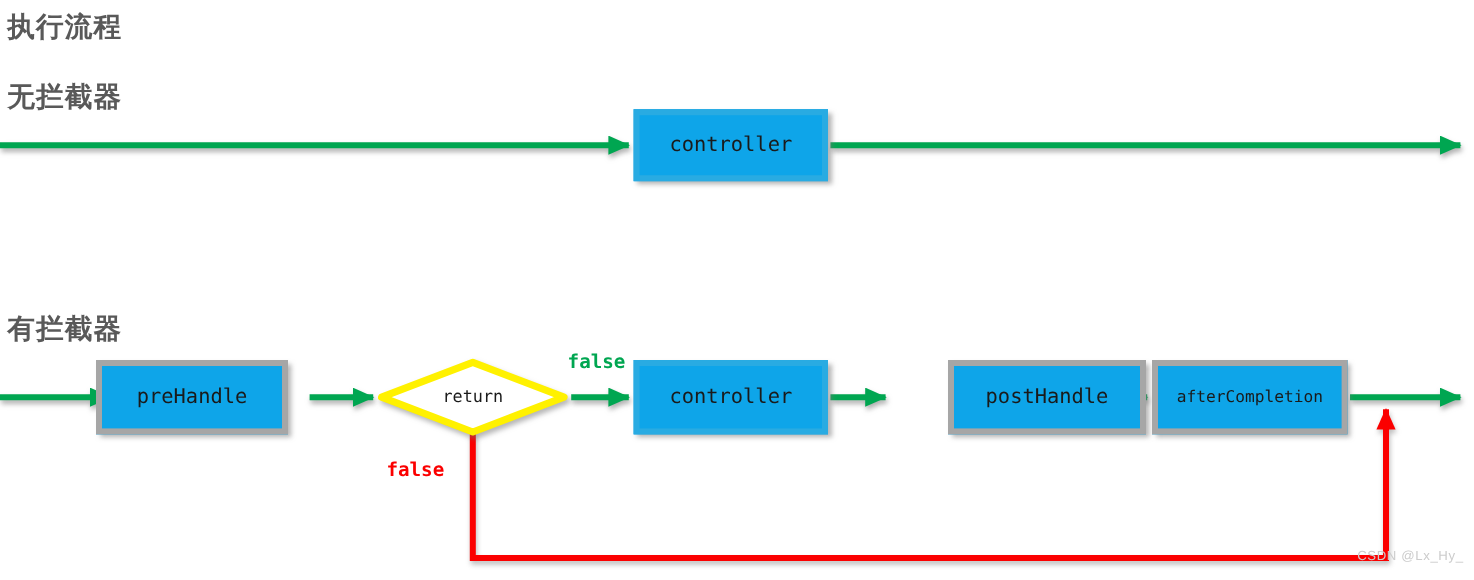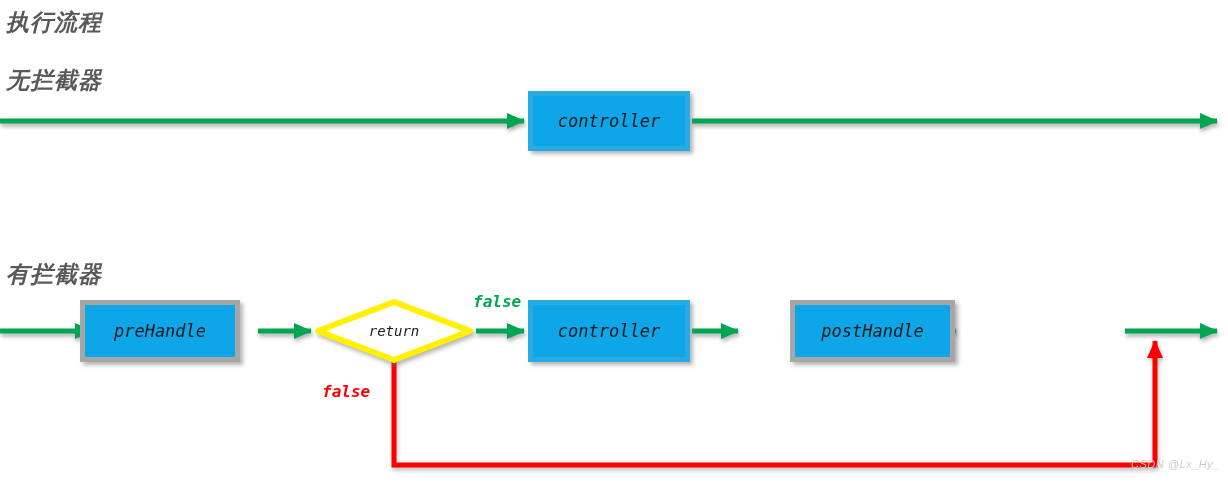--- a/index.html
+++ b/index.html
@@ -3,21 +3,20 @@
 <meta charset="utf-8">
 <style>
   html, body { margin: 0; padding: 0; background: #ffffff; }
   .canvas {
     position: relative;
     width: 1228px;
     height: 483px;
     overflow: hidden;
     background: #ffffff;
     font-family: "Liberation Sans", sans-serif;
-    font-style: italic;
   }
   .heading {
     position: absolute;
     left: 6px;
     font-size: 23px;
     font-weight: bold;
     color: var(--heading-gray, #595959);
     letter-spacing: 1px;
     white-space: nowrap;
   }
@@ -134,18 +133,19 @@
 
     <polygon class="diamond" points="394,302 470,331 394,360 318,331"></polygon>
   </svg>
 
   <div class="node blue" id="node-controller-1">controller</div>
 
   <div class="node gray" id="node-prehandle">preHandle</div>
   <div class="decision-label">return</div>
   <div class="node blue" id="node-controller-2">controller</div>
   <div class="node gray" id="node-posthandle">postHandle</div>
+  <div class="node gray" id="node-aftercompletion">afterCompletion</div>
 
   <div class="branch-label" id="label-true">false</div>
   <div class="branch-label" id="label-false">false</div>
 
   <div class="watermark">CSDN @Lx_Hy_</div>
 </div>
 
 </body></html>

